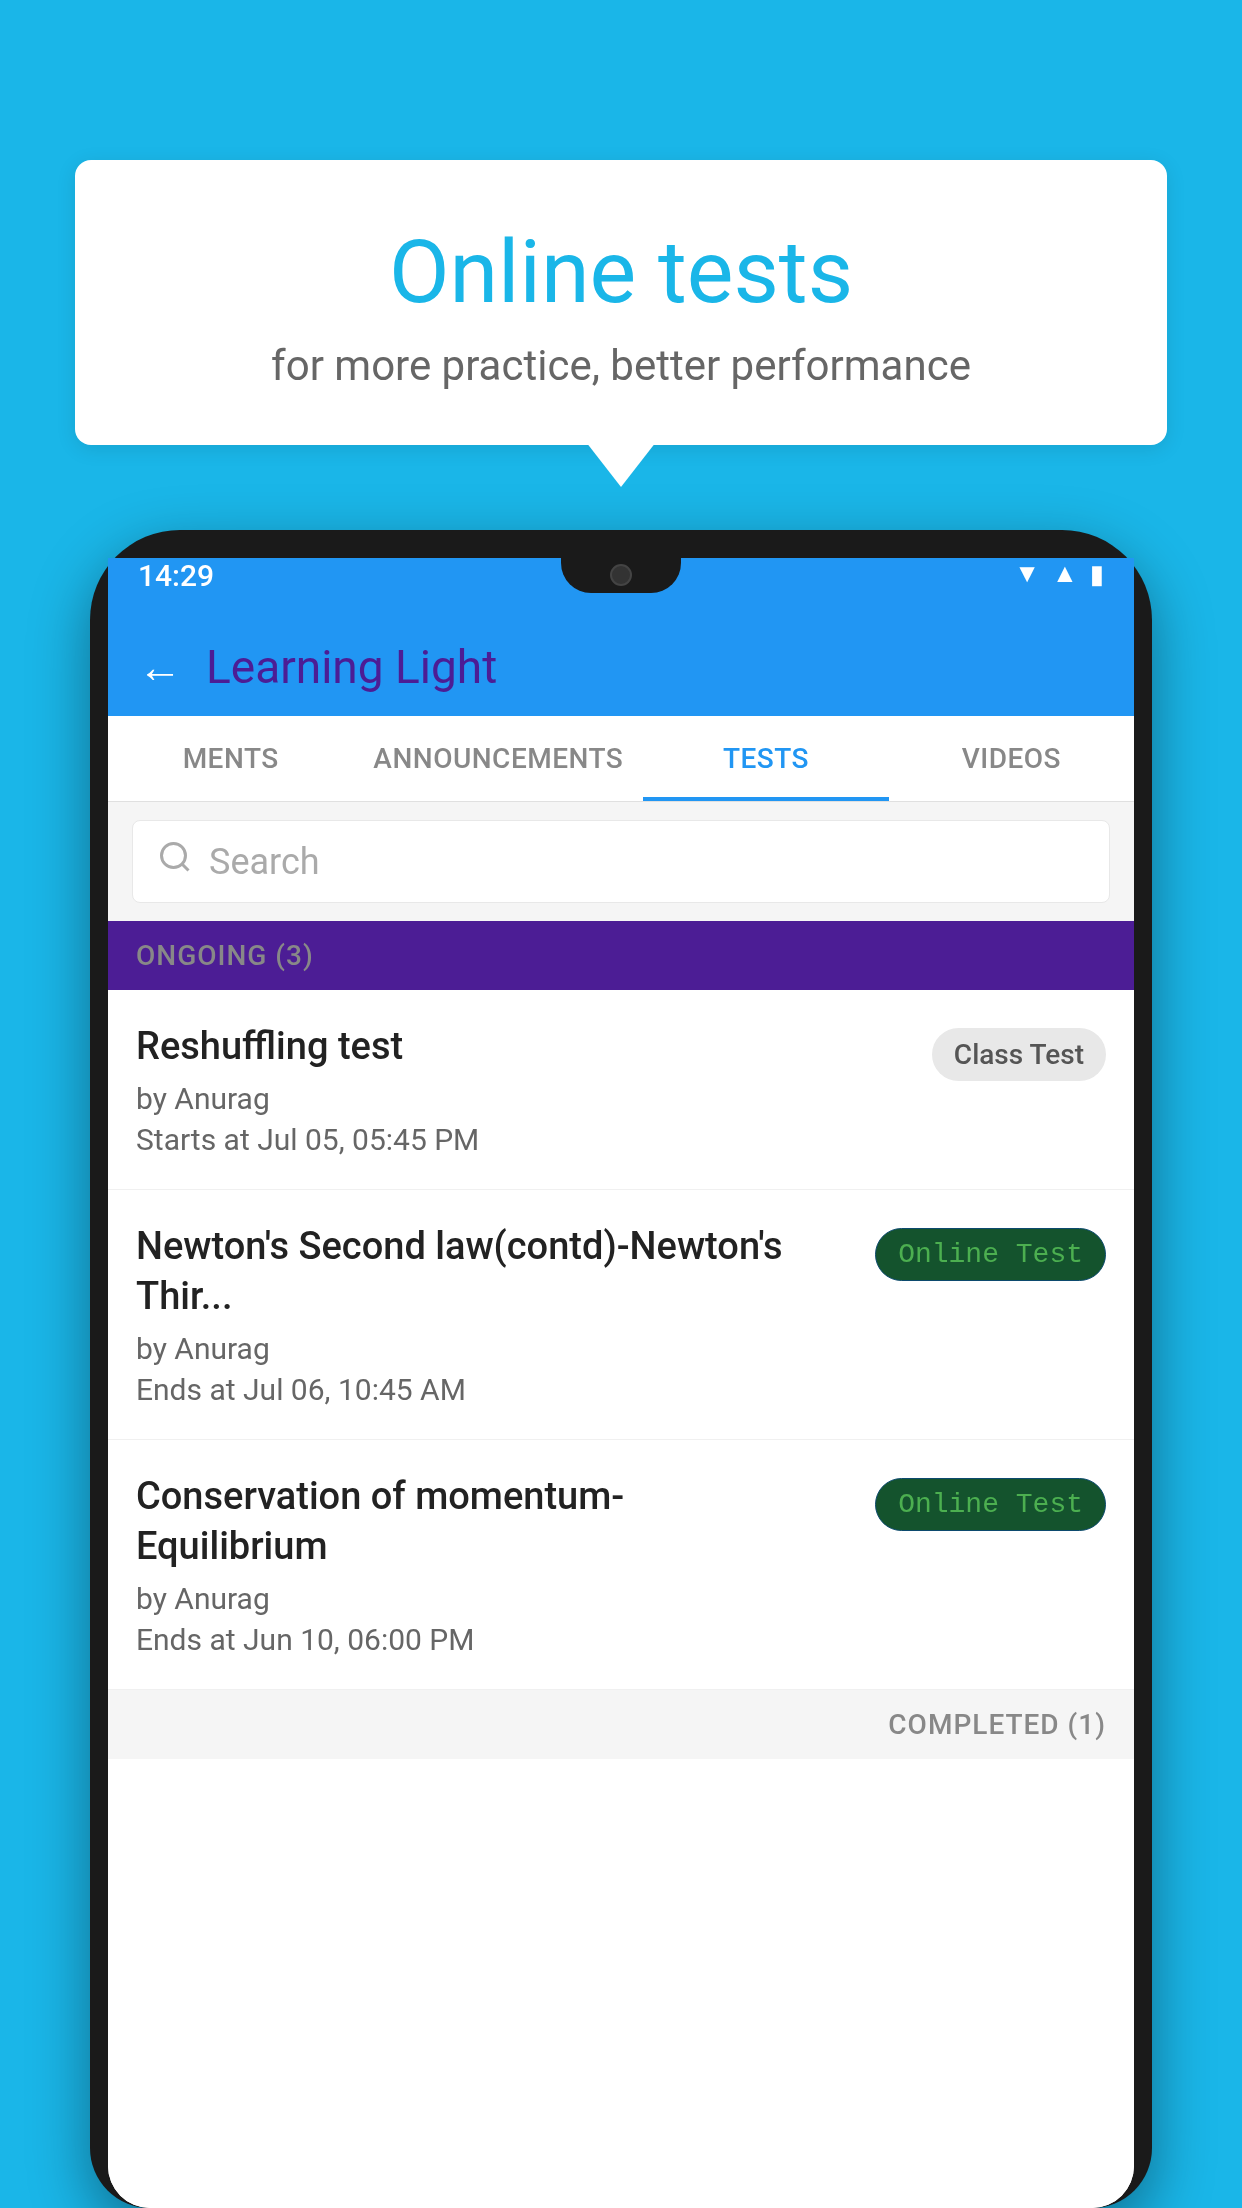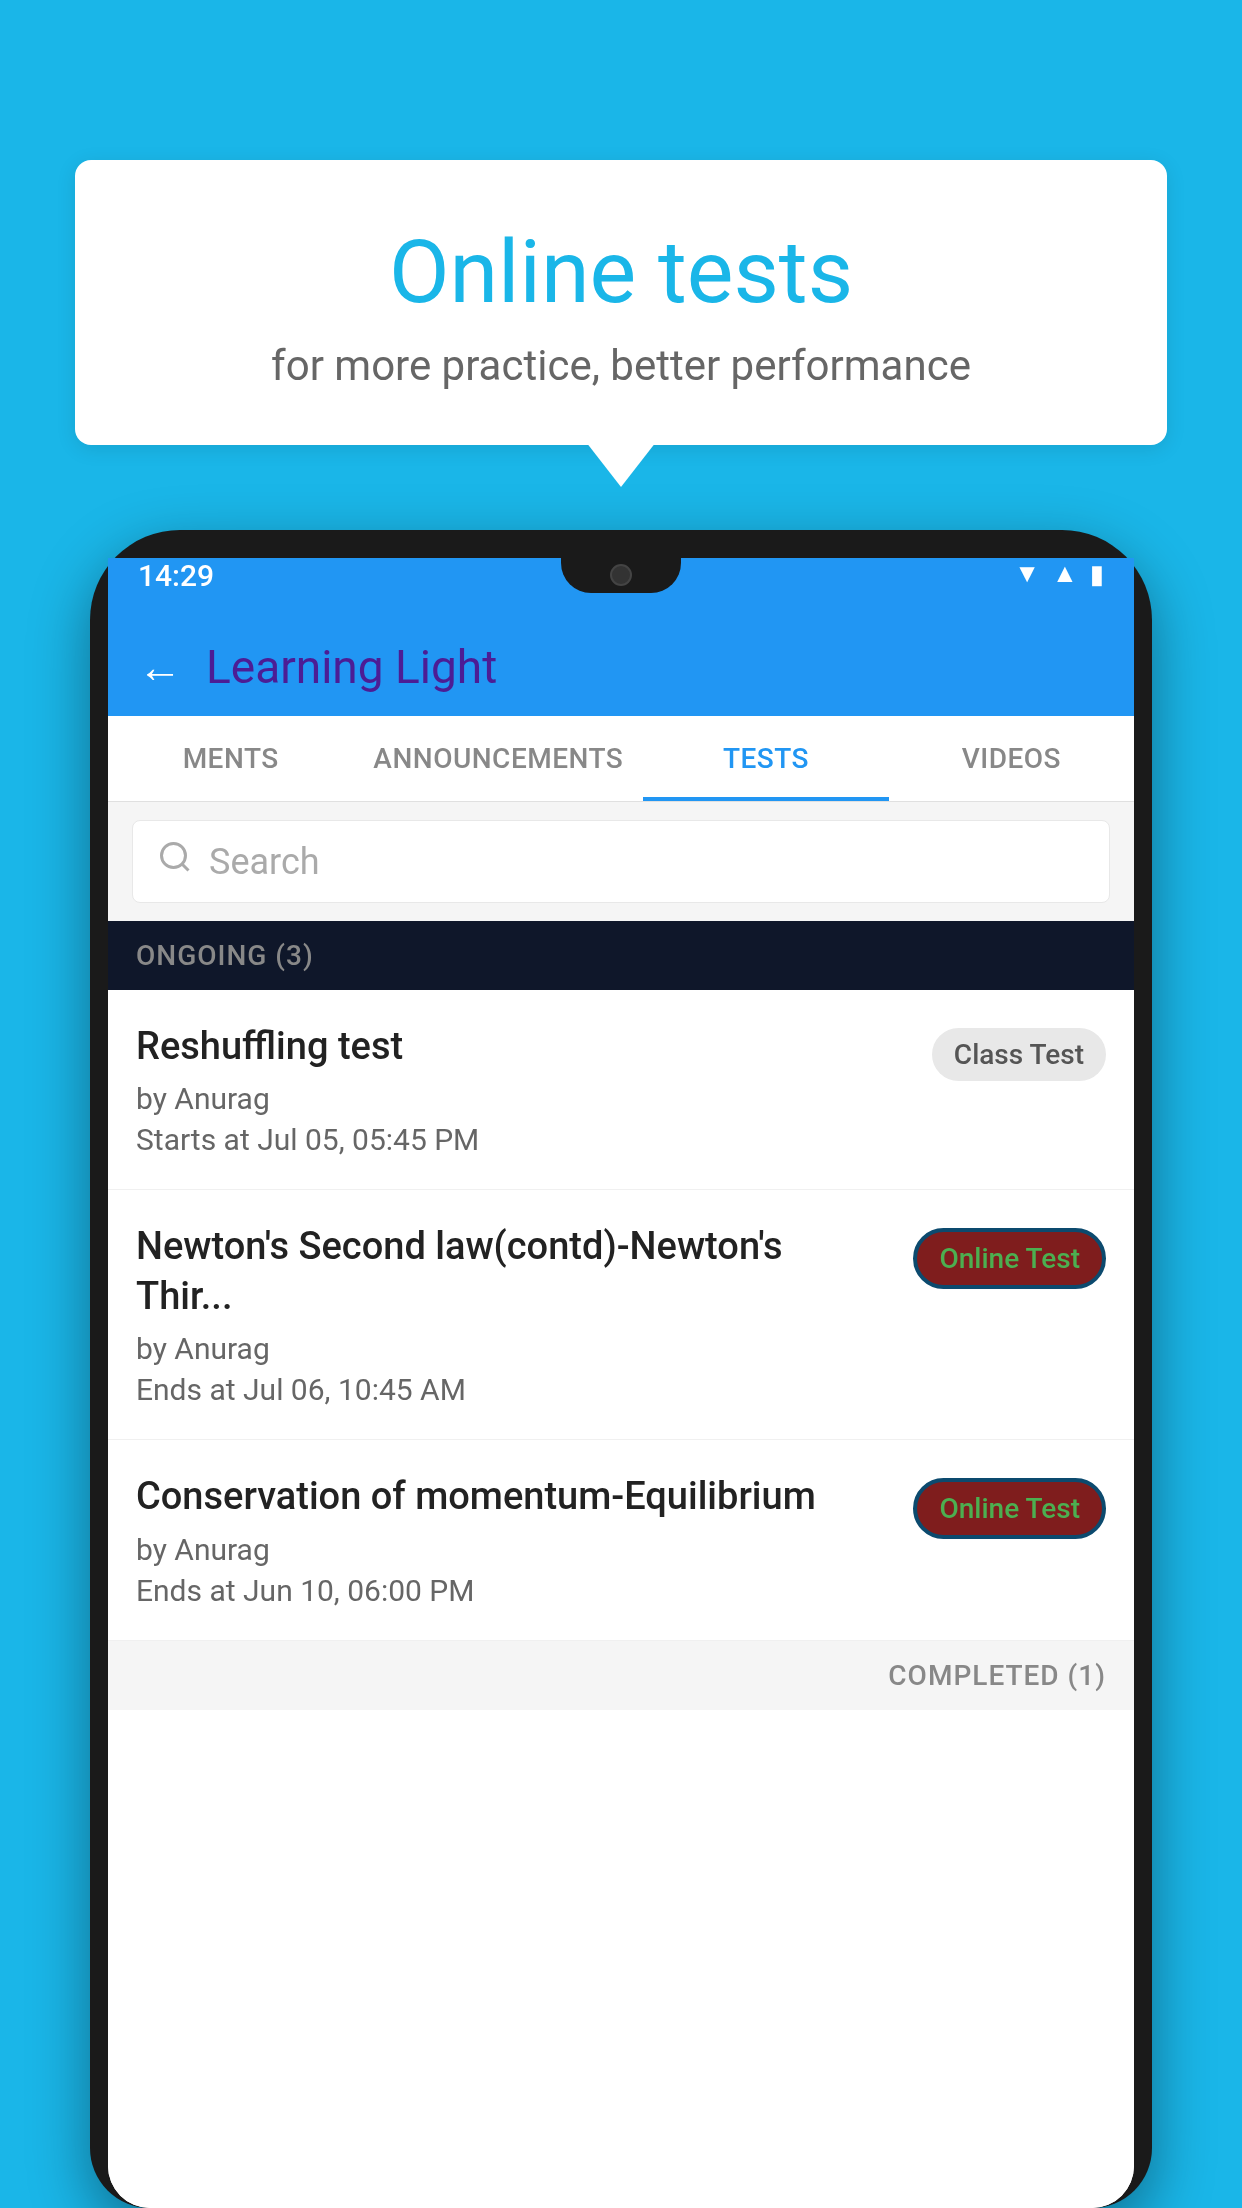--- a/index.html
+++ b/index.html
@@ -198,21 +198,21 @@
       color: #aaa;
       font-size: 36px;
     }
     .search-input-placeholder {
       font-size: 36px;
       color: #aaa;
     }
 
     
     .section-label {
-      background: #0f172a;
+      background: #4c1d95;
       padding: 18px 28px;
       font-size: 28px;
       color: #888;
       font-weight: 500;
       letter-spacing: 1px;
       text-transform: uppercase;
       flex-shrink: 0;
     }
 
     
@@ -257,23 +257,24 @@
       font-weight: 500;
       white-space: nowrap;
       flex-shrink: 0;
       margin-top: 6px;
     }
     .badge-class {
       background: #e8e8e8;
       color: #555;
     }
     .badge-online {
-      background: #7f1d1d;
+      background: #14532d;
       color: #4caf50;
-      border: 4px solid #0c4a6e;
+      border: 1px solid #0c4a6e;
+      font-family: Liberation Mono, monospace;
     }
 
     
     .completed-label {
       background: #f5f5f5;
       padding: 18px 28px;
       font-size: 28px;
       color: #888;
       font-weight: 500;
       letter-spacing: 1px;

